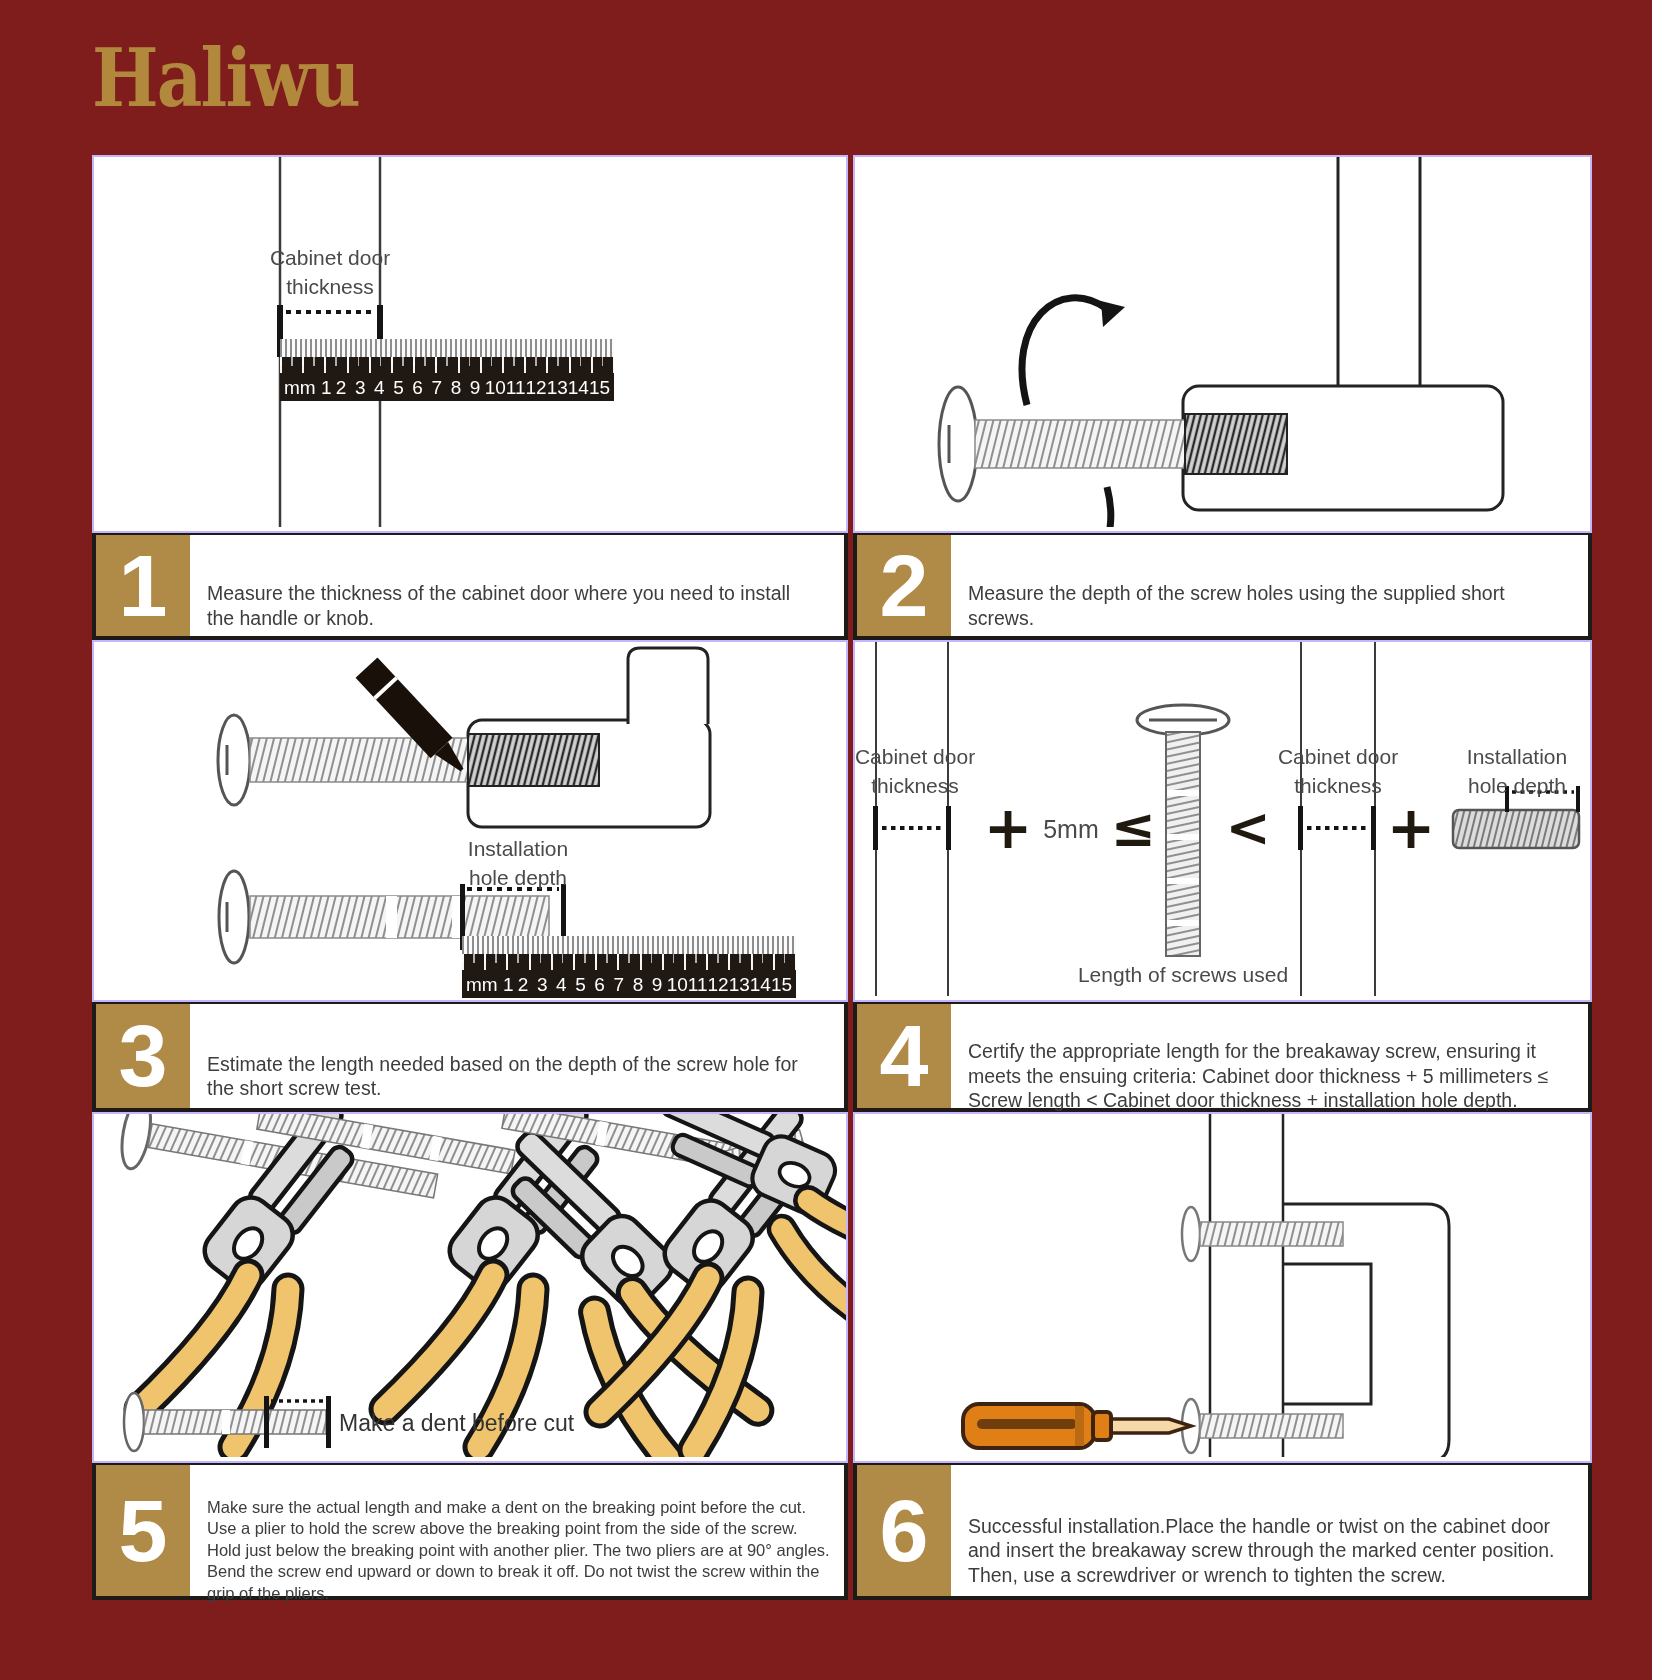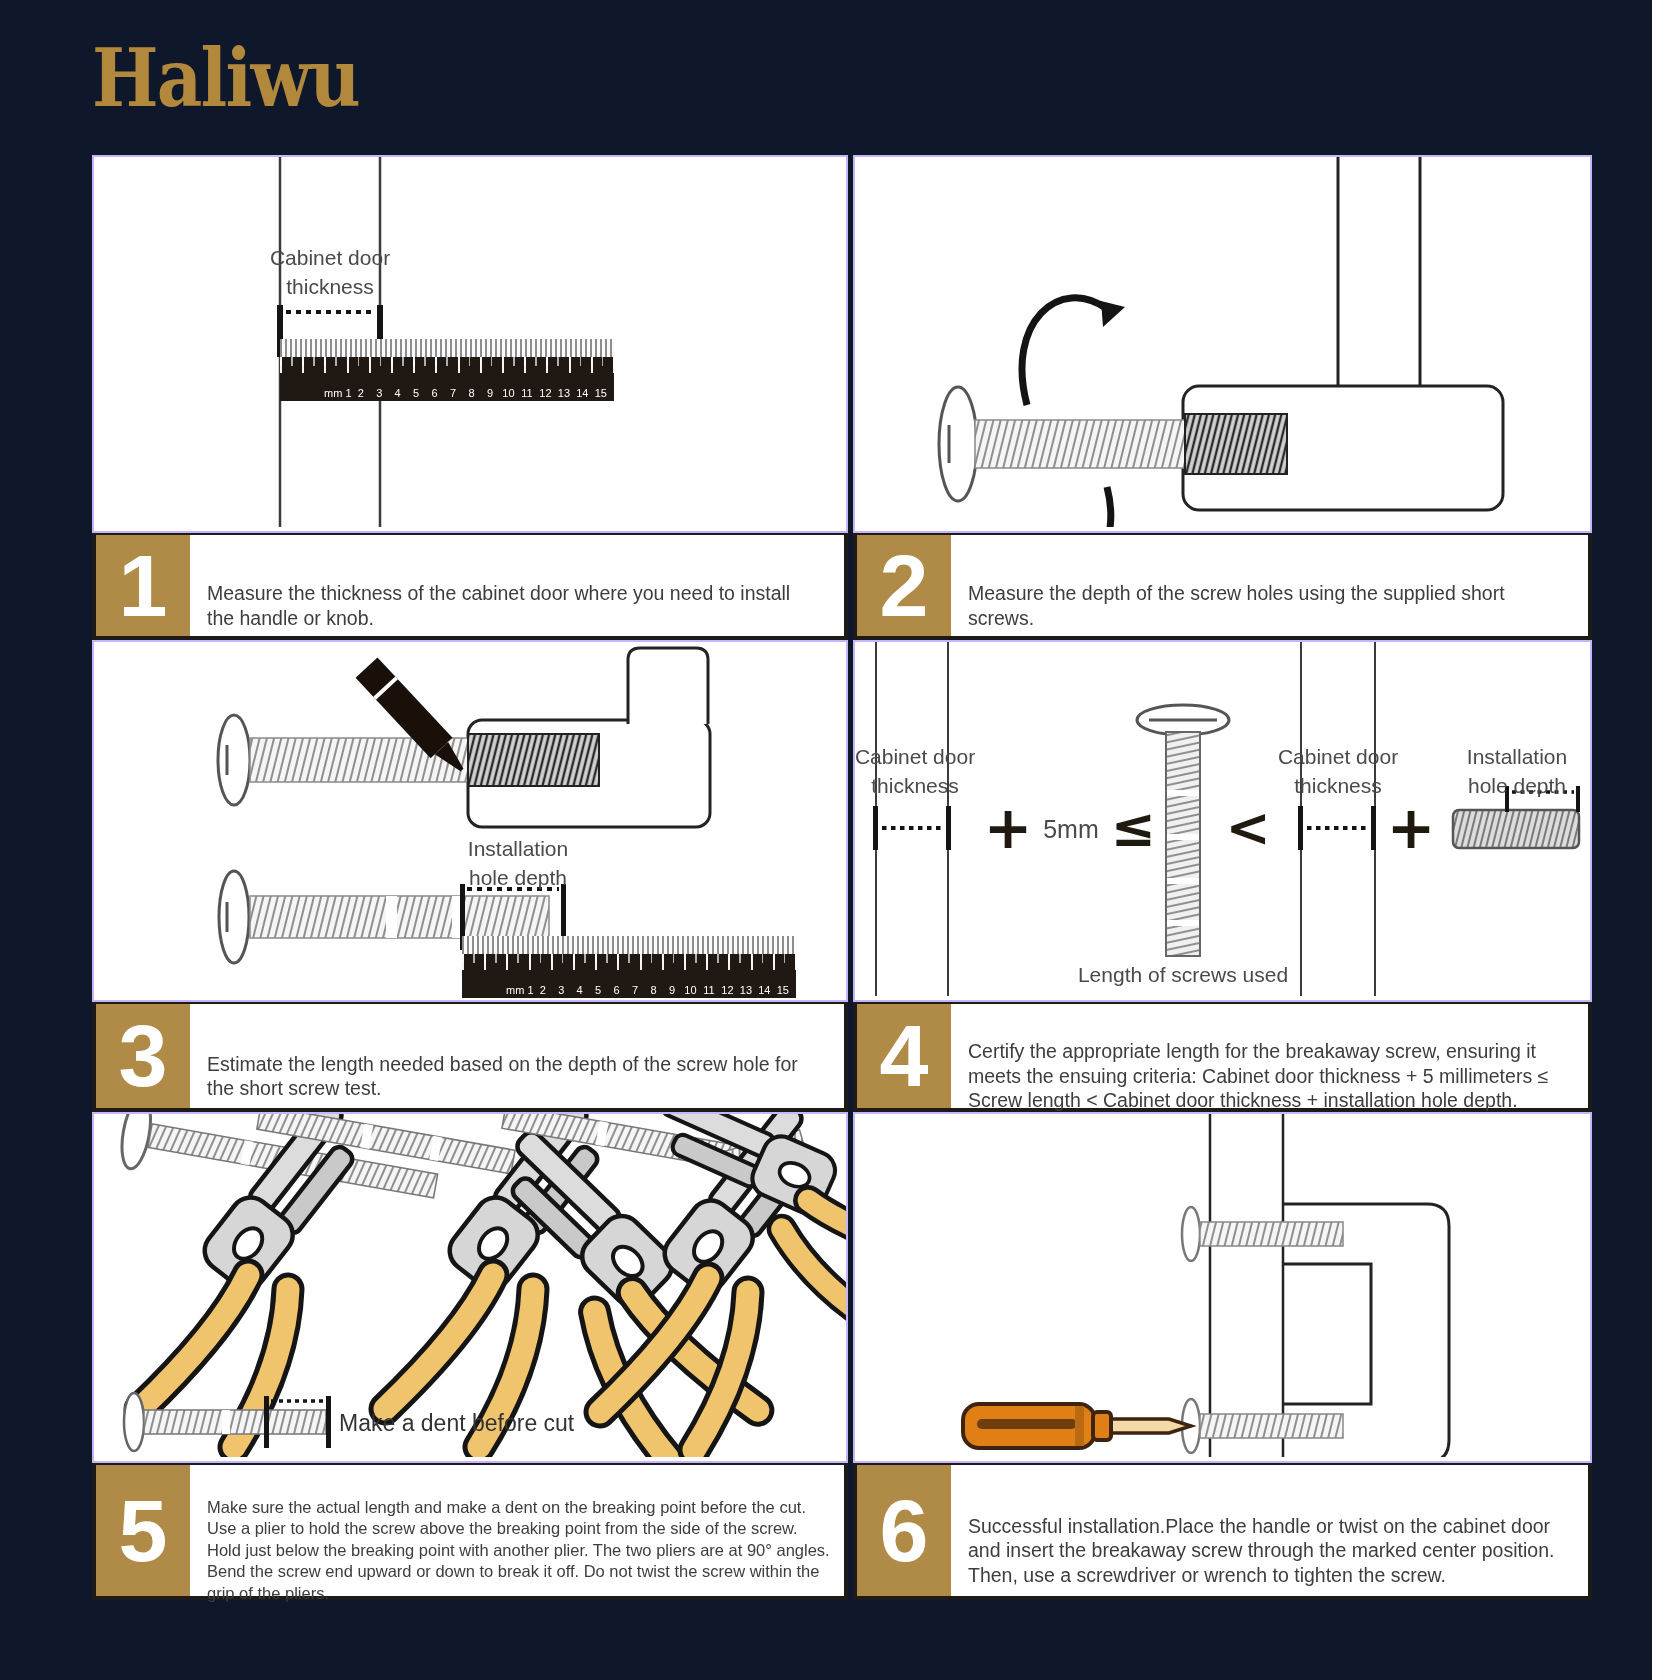--- a/index.html
+++ b/index.html
@@ -1,18 +1,18 @@
 <!DOCTYPE html>
 <html><head>
 <meta charset="utf-8">
 <style>
   * { margin:0; padding:0; box-sizing:border-box; }
   html,body { background:#ffffff; }
   .page {
-    position:relative; width:1652px; height:1680px; background:#0f172a;
+    position:relative; width:1652px; height:1680px; background:#7f1d1d;
     font-family:"Liberation Sans", sans-serif; color:#3d3d3d; overflow:hidden;
   }
   .logo {
     position:absolute; left:92px; top:36px;
     font-family:"DejaVu Serif", serif; font-weight:bold;
     font-size:80px; line-height:1.05; color:#B2893C;
     letter-spacing:-2px; transform:scaleX(.88); transform-origin:left top;
   }
   .cell { position:absolute; }
   .illus { position:relative; border:2px solid #c4b5fd; background:#fff; overflow:hidden; }
@@ -56,21 +56,21 @@
   .ruler { position:absolute; z-index:2; width:334px; }
   .ruler-top { height:18px; background:repeating-linear-gradient(90deg,#8d8d8d 0 2px,#fbfbfb 2px 5px); }
   .ruler-body { height:44px; background:#201913; position:relative; }
   .ruler-ticks {
     position:absolute; left:0; right:0; top:0; height:16px;
     background:
       repeating-linear-gradient(90deg, rgba(255,255,255,.95) 0 2px, transparent 2px 22.2px),
       repeating-linear-gradient(90deg, rgba(255,255,255,.65) 0 1.5px, transparent 1.5px 11.1px);
     background-size:100% 16px, 100% 9px; background-repeat:no-repeat;
   }
-  .ruler-nums { position:absolute; left:4px; right:4px; bottom:2px; display:flex; color:#fff; font-size:11px;margin-left:40px; }
+  .ruler-nums { position:absolute; left:4px; right:4px; bottom:2px; display:flex; color:#fff; font-size:19px; }
   .rnum { flex:1; text-align:center; }
   .rnum.first { flex:1.35; text-align:left; white-space:nowrap; }
 </style>
 </head>
 <body>
 
 <div class="page">
 
   <svg width="0" height="0" style="position:absolute">
     <defs>

